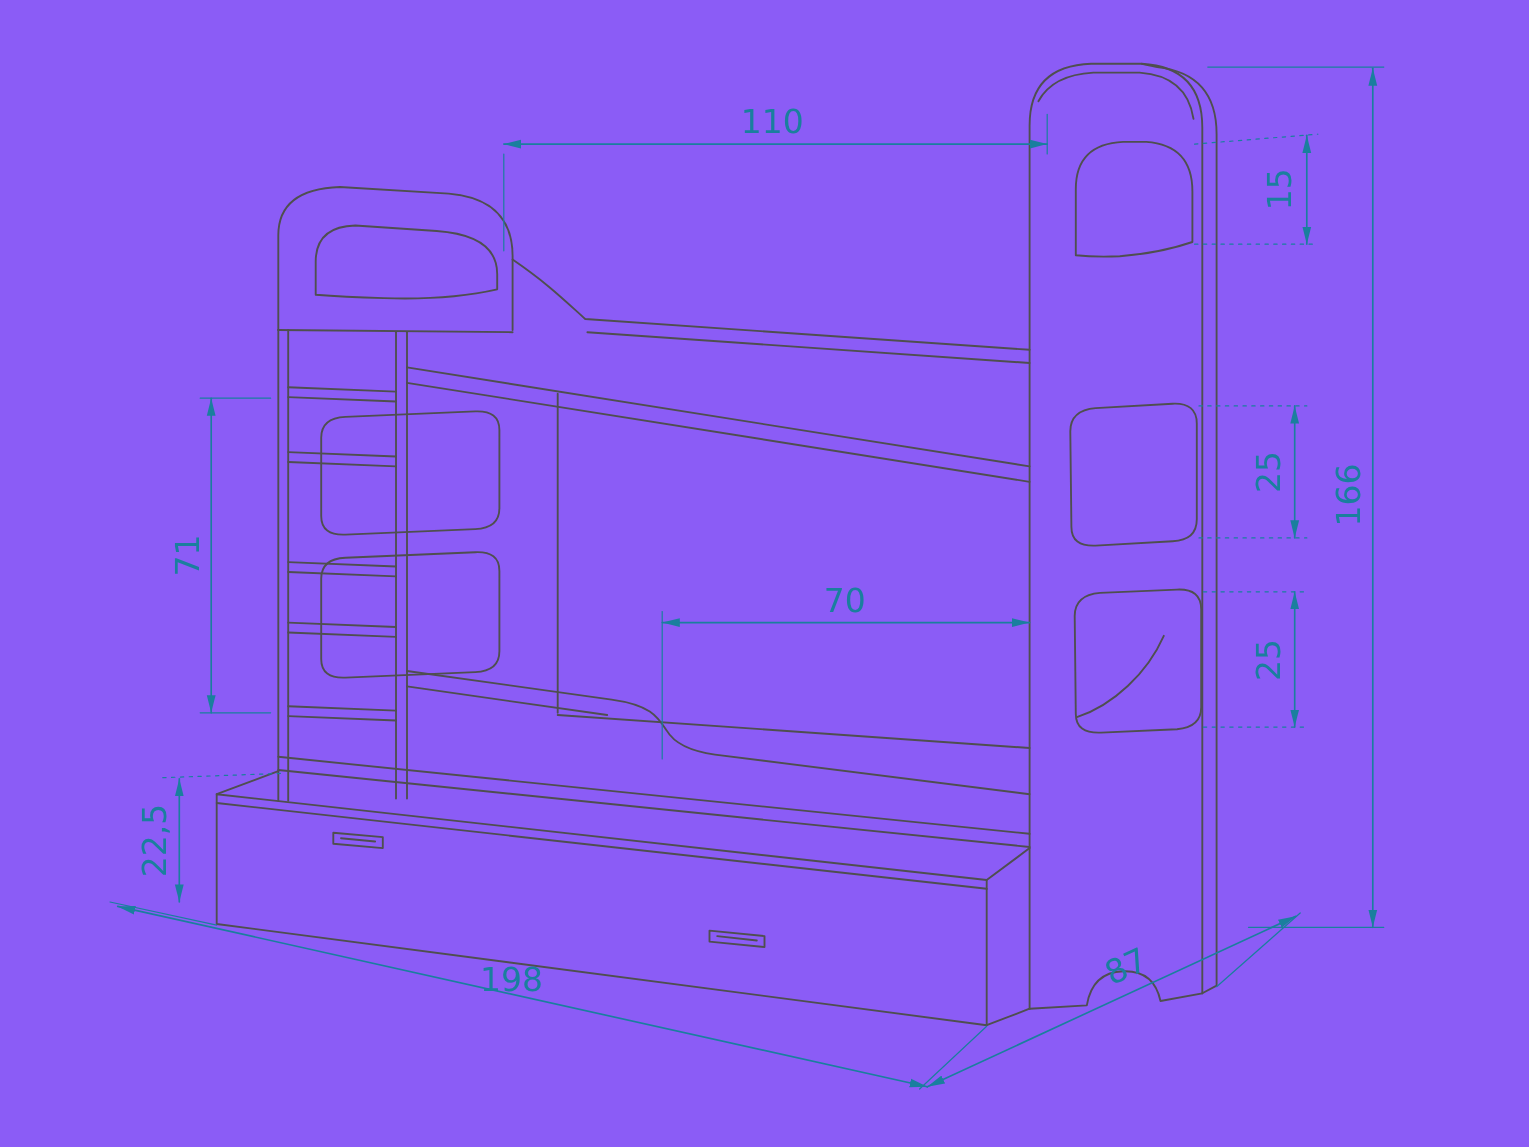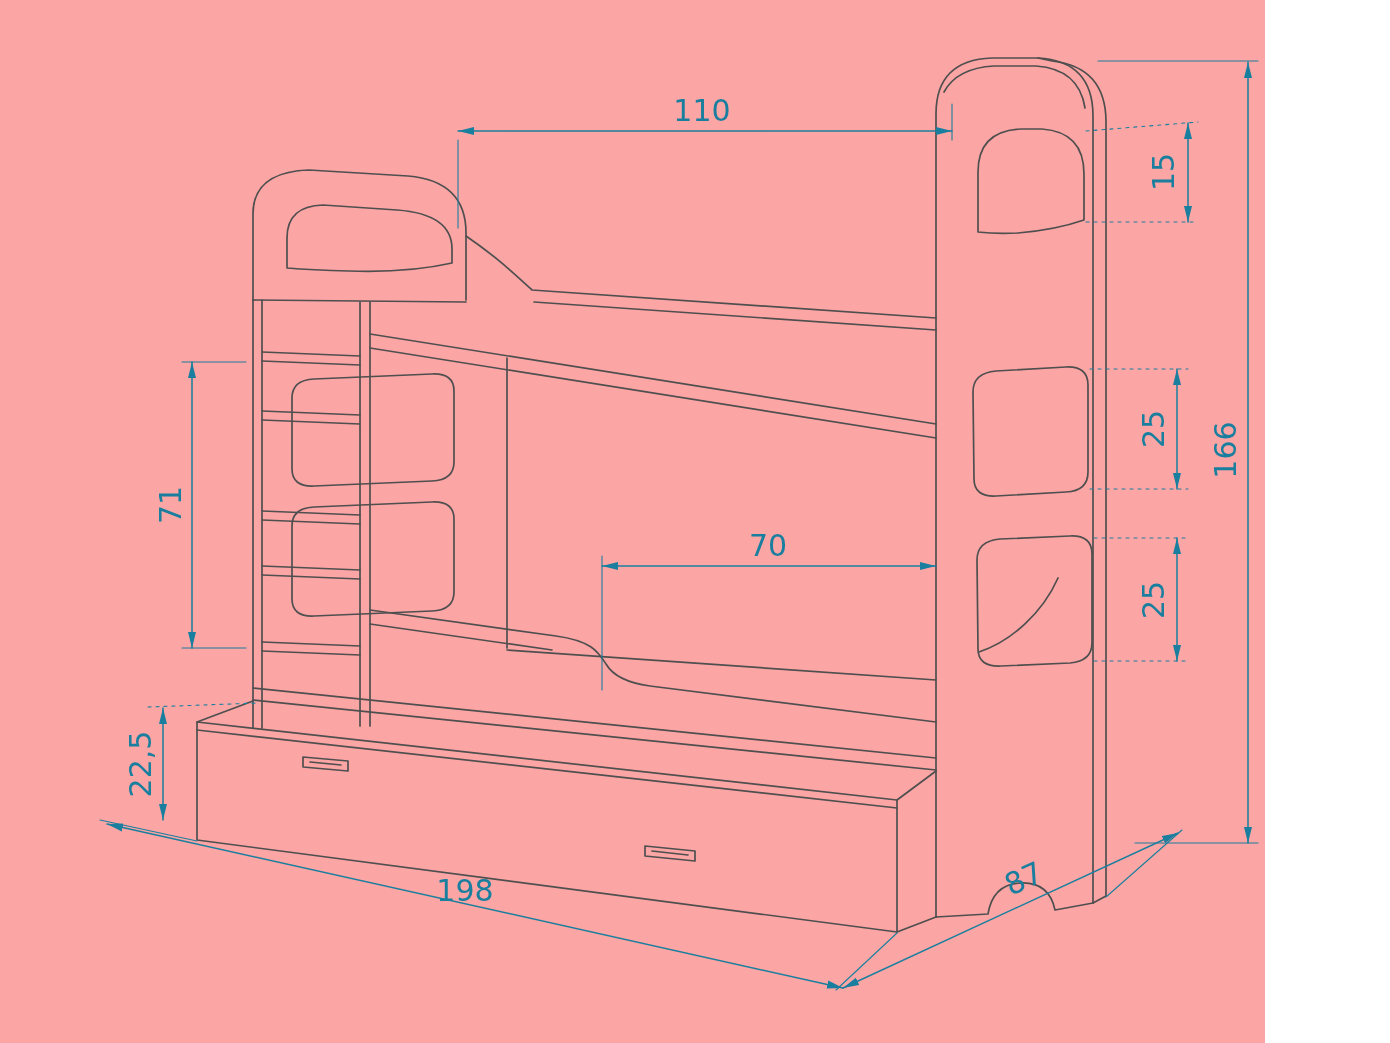--- a/index.html
+++ b/index.html
@@ -1,19 +1,19 @@
 <!DOCTYPE html>
 <html><head>
 <meta charset="utf-8">
 <style>
   html,body{margin:0;padding:0;background:#fff;}
   .page{
     position:relative;
-    width:1265px;height:1043px;
-    background:#fca5a5;
+    width:1390px;height:1043px;
+    background:#8b5cf6;
     font-family:"DejaVu Sans", sans-serif;
     overflow:hidden;
   }
   svg{display:block;}
   text{font-family:"DejaVu Sans", sans-serif;}
 </style>
 </head>
 <body>
 
 <div class="page">

